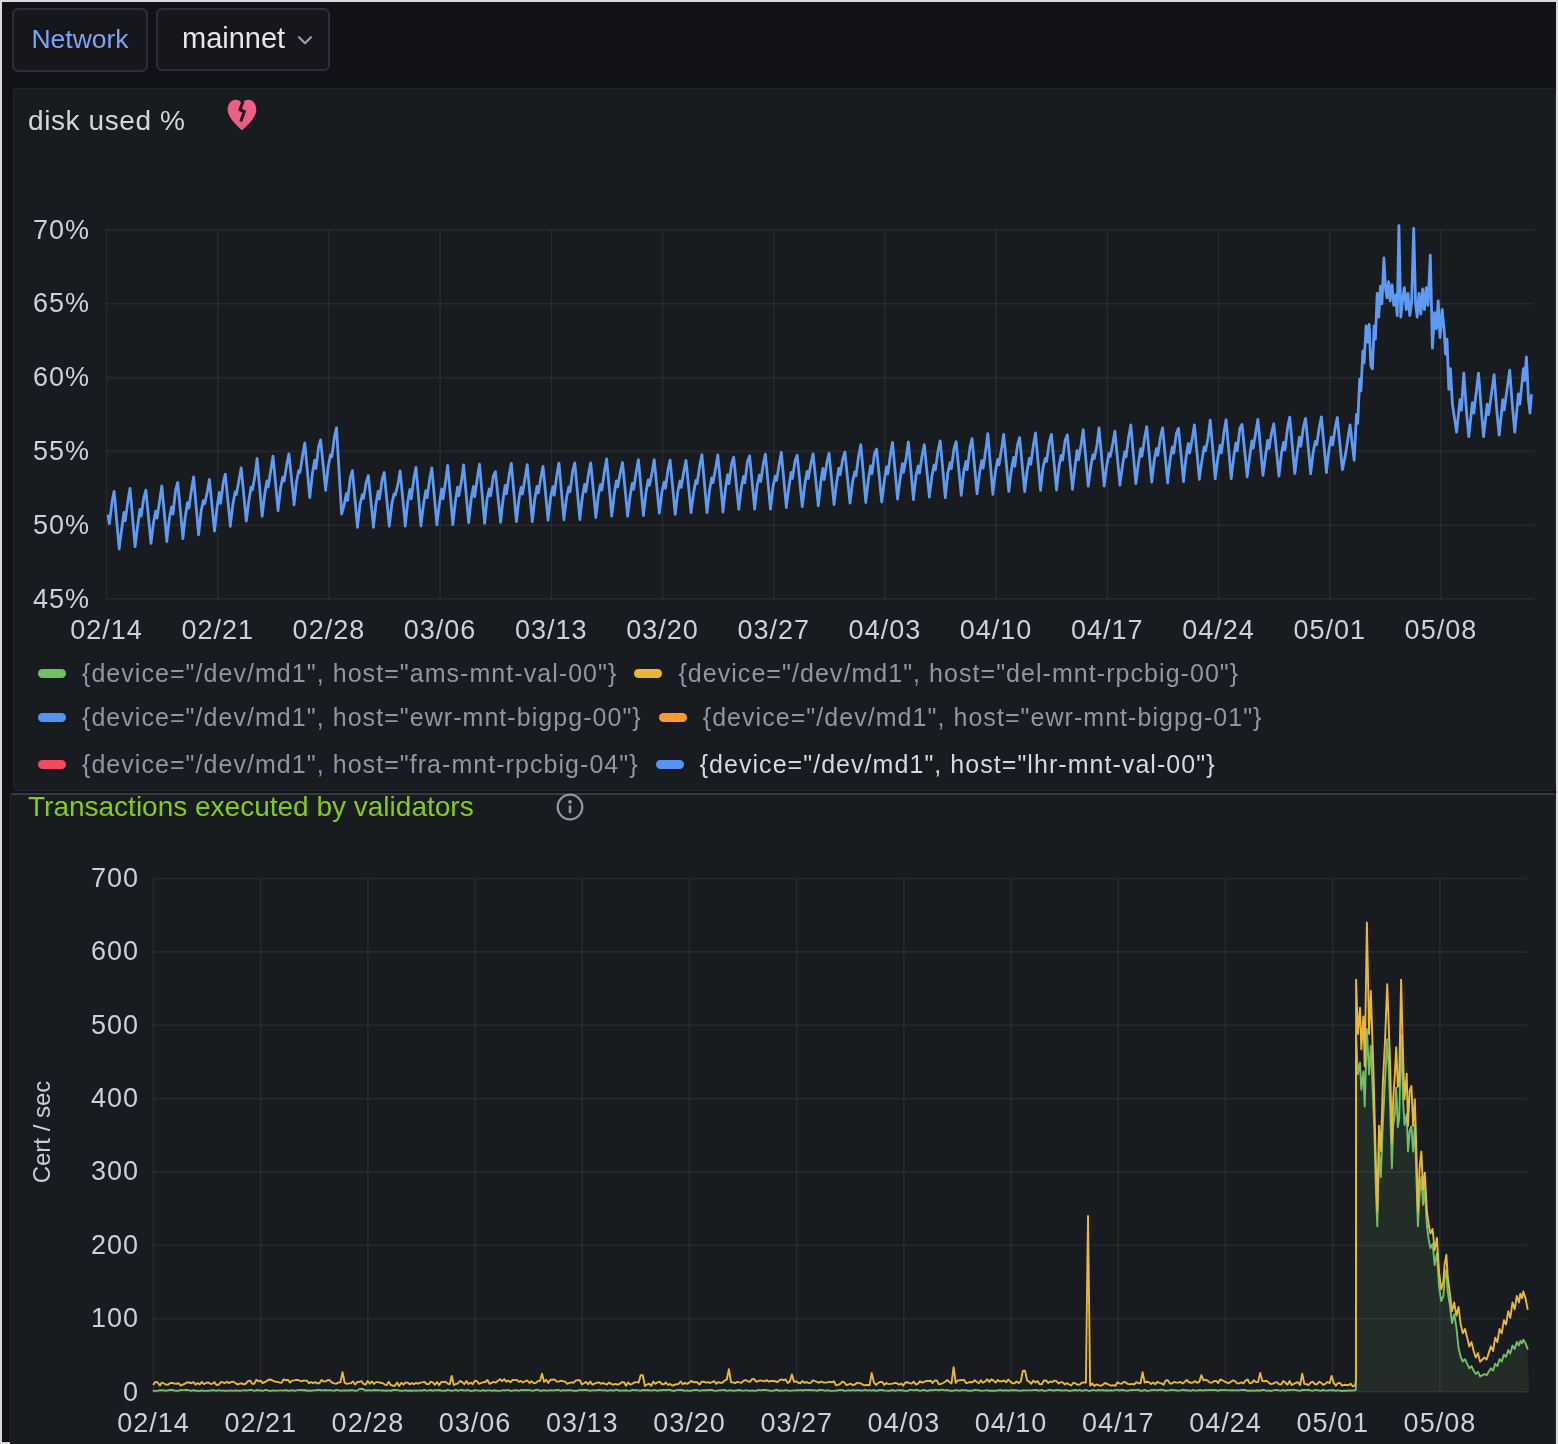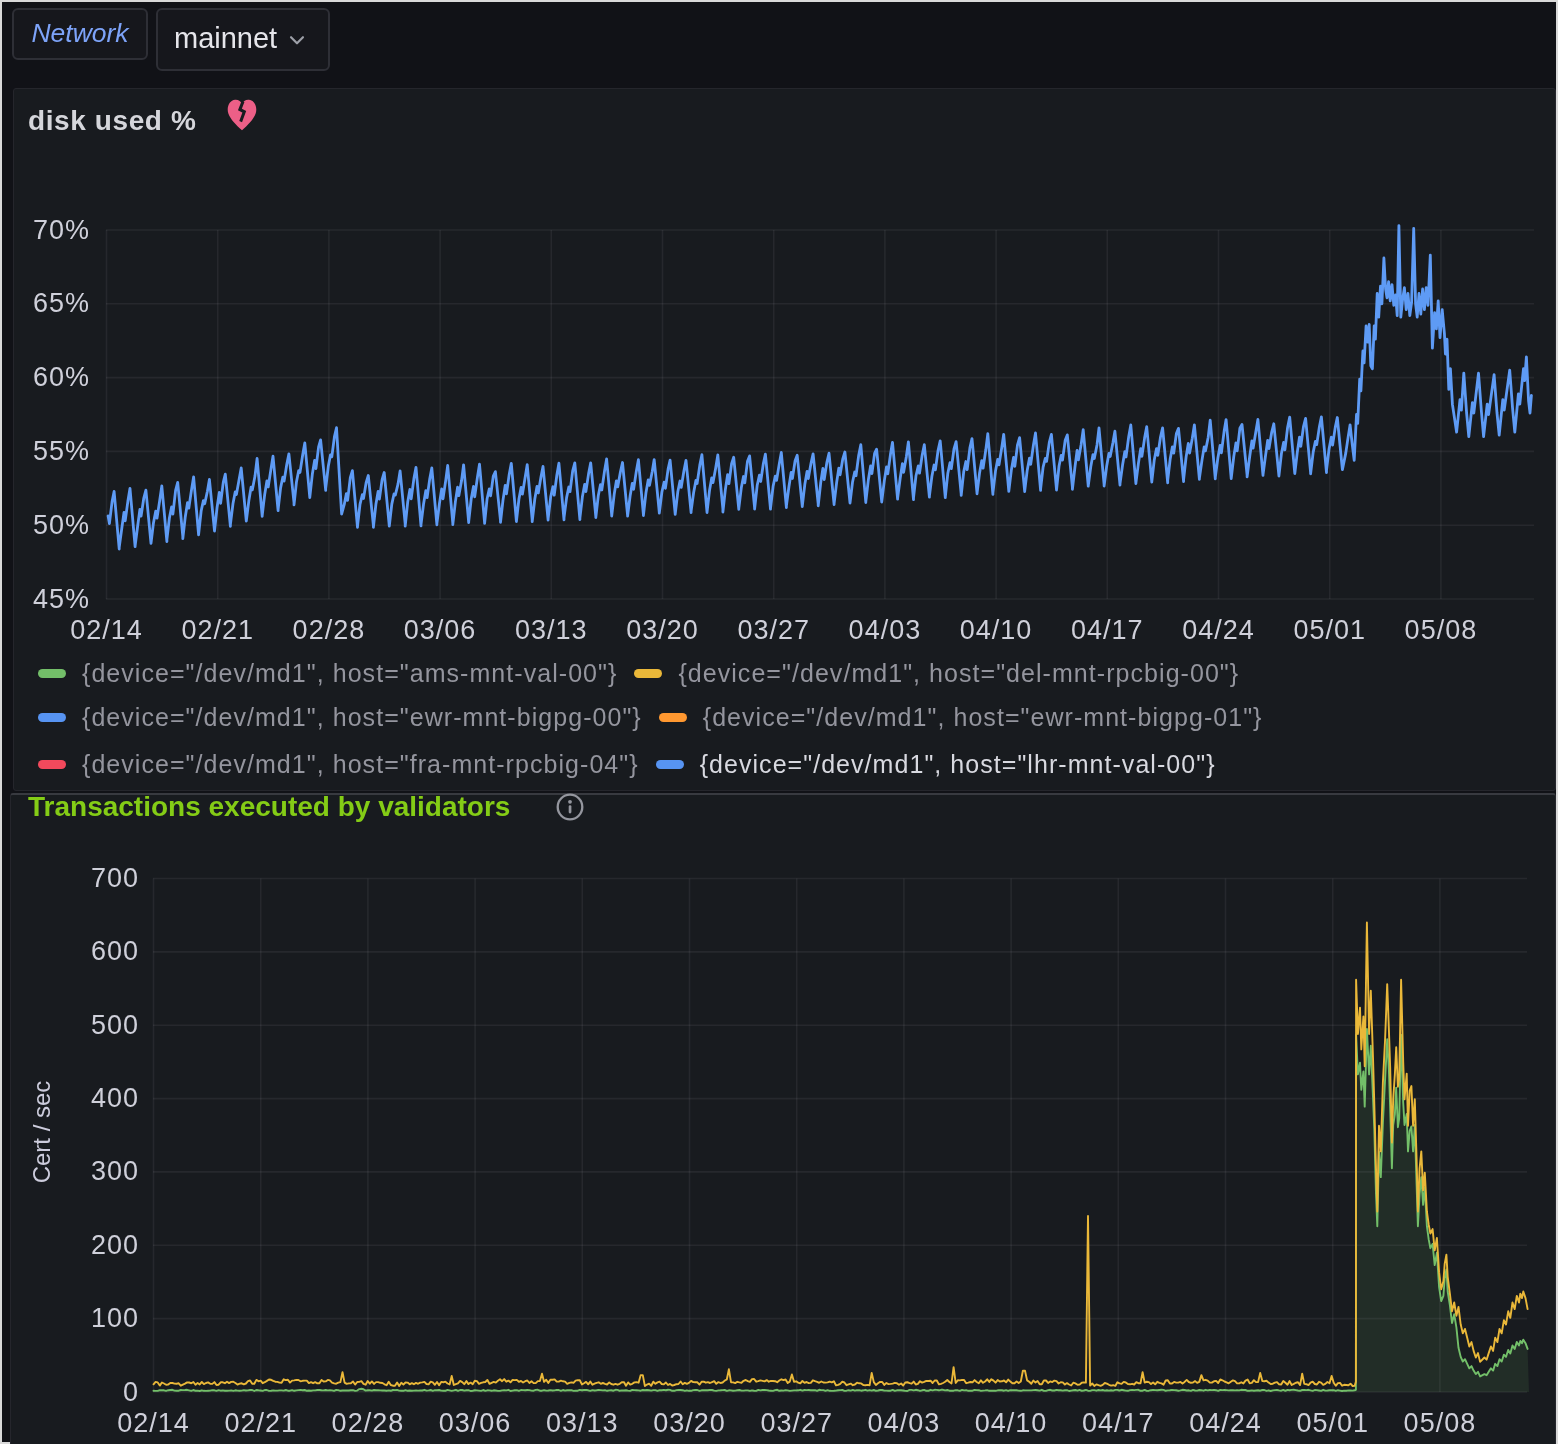--- a/index.html
+++ b/index.html
@@ -4,37 +4,37 @@
 <style>
   * { margin:0; padding:0; box-sizing:border-box; }
   html,body { width:1558px; height:1444px; background:#111217; overflow:hidden;
     font-family:"Liberation Sans", sans-serif; }
   #page { position:relative; width:1558px; height:1444px; background:#111217;
     border:2px solid #d9d9d9; }
   .panel { position:absolute; background:#181B1F; border:1px solid #25262C; border-radius:3px; }
   .vbox { position:absolute; border:2px solid #2E2F36; border-radius:6px; background:#16171C;
     display:flex; align-items:center; }
   .ax { font-size:27px; letter-spacing:1.0px; fill:#CFD0DA; font-family:"Liberation Sans", sans-serif; }
-  .ptitle { position:absolute; font-size:28px; font-weight:700; color:#D5D6DB; }
+  .ptitle { position:absolute; font-size:28px; font-weight:400; color:#D5D6DB; }
   .lrow { position:absolute; left:36px; display:flex; align-items:center; white-space:nowrap;
     font-size:25px; letter-spacing:1.05px; color:#94959E; }
   .pill { display:inline-block; width:28px; height:9px; border-radius:5px; margin-right:16px; flex:none; }
   .li2 { margin-left:17px; display:inline-flex; align-items:center; }
 </style>
 </head>
 <body>
 <div id="page">
 
   <div class="panel" style="left:11px; top:86px; width:1543px; height:703px;"></div>
   <div class="panel" style="left:8px; top:791px; width:1546px; height:653px; border-radius:3px 3px 0 0; border-bottom:none; border-top:2px solid #383A40;"></div>
 
-  <div class="vbox" style="left:10px; top:6px; width:136px; height:52px; justify-content:center;font-style:italic;">
+  <div class="vbox" style="left:10px; top:6px; width:136px; height:64px; justify-content:center;">
     <span style="color:#7DA3F8; font-size:26.5px; font-weight:500; padding-bottom:2px;">Network</span>
   </div>
-  <div class="vbox" style="left:154px; top:6px; width:174px; height:63px; padding-left:16px;">
+  <div class="vbox" style="left:154px; top:6px; width:174px; height:63px; padding-left:24px;">
     <span style="color:#E6E6EB; font-size:29px; padding-bottom:2px;">mainnet</span>
     <svg width="22" height="22" viewBox="0 0 24 24" style="margin-left:9px;">
         <path d="M5.5 9 L12 15.5 L18.5 9" fill="none" stroke="#9DA0A8" stroke-width="2.4" stroke-linecap="round" stroke-linejoin="round"></path>
       </svg>
   </div>
 
   <div class="ptitle" style="left:26px; top:103px; letter-spacing:0.6px;">disk used %</div>
   <svg style="position:absolute; left:222px; top:92px;" width="36" height="40" viewBox="0 0 24 24" preserveAspectRatio="none">
     <path d="M12 21.8 C7.9 18.4 4.3 15.3 2.9 11.7 C1.5 7.7 3.7 3.7 7.4 3.4 C9.6 3.2 11.3 4.4 12 5.9 C12.7 4.4 14.4 3.2 16.6 3.4 C20.3 3.7 22.5 7.7 21.1 11.7 C19.7 15.3 16.1 18.4 12 21.8 Z" fill="#ED5F87"></path>
     <path d="M12.7 4.4 L10.6 9.3 L13.5 10.7 L11.1 16.6" fill="none" stroke="#181B1F" stroke-width="2.0"></path>

